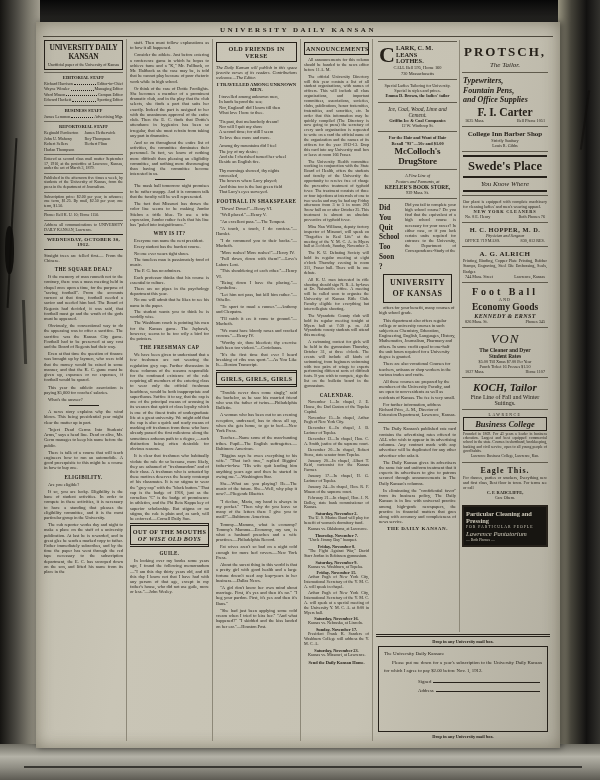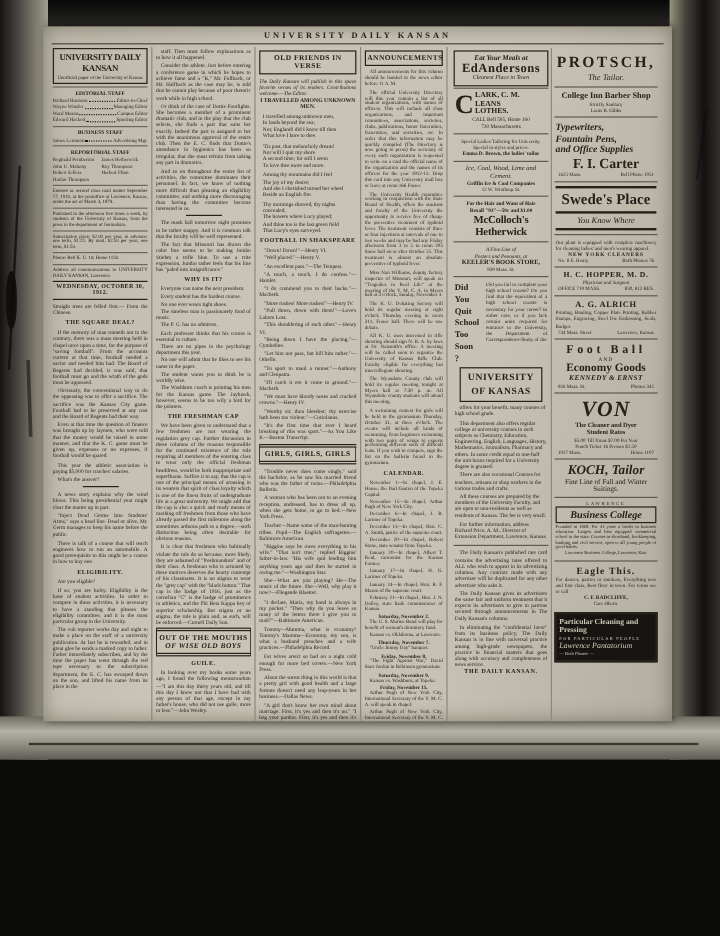--- a/index.html
+++ b/index.html
@@ -1,19 +1,19 @@
 <!DOCTYPE html>
 <html><head>
 <meta charset="utf-8">
 <title>University Daily Kansan</title>
 <style>
   *{margin:0;padding:0;box-sizing:border-box}
   html,body{width:600px;height:780px;overflow:hidden;background:#0b0b0a;
     font-family:"Liberation Serif","DejaVu Serif",serif;color:#26211a}
-  .scan{position:relative;width:600px;height:633px}
+  .scan{position:relative;width:600px;height:780px}
   .band-top{position:absolute;left:0;top:0;right:0;height:24px;
     background:linear-gradient(180deg,#080808,#2b2a27)}
   .band-left{position:absolute;left:0;top:0;bottom:0;width:40px;
     background:linear-gradient(90deg,#151411,#4e4c45 42%,#7b786c 72%,#a09c8e)}
   .band-right{position:absolute;right:0;top:0;bottom:0;width:42px;
     background:linear-gradient(90deg,#97937f,#444239 32%,#121110 68%,#32312d)}
   .band-bottom{position:absolute;left:0;right:0;bottom:0;height:36px;
     background:linear-gradient(180deg,#6f6d63,#b4b2a7 35%,#908e84 65%,#5d5b53)}
   .band-bottom .scanline{position:absolute;left:4%;right:3%;top:22px;height:2px;background:#23221e;opacity:.8}
   .streak{position:absolute;background:#0d0c0a}
@@ -89,21 +89,21 @@
   .addr-row{display:flex;justify-content:space-between;font-size:4.2px;padding:0 2px}
   .barber-name{font-size:7px;font-weight:bold}
   .swede{font-size:12.5px;font-weight:bold;border-top:2px solid #26211a;border-bottom:2px solid #26211a;padding:2px 0}
   .swede-sub{font-size:7px;font-style:italic;margin-top:2px;border-bottom:2px solid #26211a;padding-bottom:2px}
   .hopper-name{font-size:6.4px;font-weight:bold;letter-spacing:.5px}
   .alrich-name{font-size:7px;font-weight:bold;letter-spacing:.5px}
   .fb1{font-size:10px;font-weight:bold;letter-spacing:3px}
   .fb2{font-size:4.4px;letter-spacing:1px}
   .fb3{font-size:9.5px;font-weight:bold}
   .fb-name{font-size:6px;font-weight:bold;font-style:italic;letter-spacing:.4px;margin-top:1px}
-  .von-name{font-size:18px;font-weight:bold;font-style:italic;letter-spacing:1px}
+  .von-name{font-size:13px;font-weight:normal;font-style:italic;letter-spacing:1px}
   .von-sub{font-size:5.4px;font-weight:bold}
   .koch-name{font-size:11px;font-weight:bold;font-style:italic}
   .koch-sub{font-size:6px;margin-top:1px}
   .bc-pre{font-size:3.8px;letter-spacing:1.5px}
   .bc-name{font-size:8.5px;font-style:italic;font-weight:bold;border:1px solid #26211a;padding:1px}
   .bc-body{font-size:3.8px;line-height:1.15;text-align:justify;margin-top:1px}
   .welcome-name{font-size:8.5px;font-weight:bold;border-top:2px solid #26211a;border-bottom:1px solid #26211a;padding:2px 0;letter-spacing:.4px}
   .eagle-name{font-size:8px;font-weight:bold;letter-spacing:1px}
   .pant{background:#171511;color:#cfcaba;border:2px solid #26211a;padding:3px 2px;margin-top:2px}
   .pant .p1{font-size:6.4px;font-weight:bold}
@@ -413,25 +413,20 @@
             <div class="cal-text">Kansas vs. Missouri, at Lawrence.</div>
           </div>
           </div>
         <div class="send-home">Send the Daily Kansan Home.</div>
       </div>
 
       <div class="col cR">
         <div class="right-cols">
 
           <div class="cE">
-            <div class="ad first boxed">
-              <div class="eat-l1">Eat Your Meals at</div>
-              <div class="eat-name">EdAndersons</div>
-              <div class="eat-l3">Cleanest Place in Town</div>
-            </div>
             <div class="ad">
               <div class="clark">
                 <div class="dc">C</div>
                 <div class="clark-lines">
                     <div>LARK, C. M.</div>
                     <div>LEANS</div>
                     <div>LOTHES.</div>
                   </div>
               </div>
               <div class="ad-line">CALL Bell 595, Home 160</div>
@@ -442,21 +437,21 @@
               <div class="ad-line" style="font-weight:bold">Emma D. Brown, the ladies' tailor</div>
             </div>
             <div class="ad">
               <div class="ad-m ital">Ice, Coal, Wood, Lime and Cement.</div>
               <div class="ad-line" style="font-weight:bold">Griffin Ice &amp; Coal Companies</div>
               <div class="ad-s">12 W. Winthrop St.</div>
             </div>
             <div class="ad">
               <div class="ad-line" style="font-weight:bold">For the Hair and Want of Hair</div>
               <div class="ad-line" style="font-weight:bold">Rexall "93"—50c and $1.00</div>
-              <div class="mcc-name">McColloch's Hetherwick</div>
+              <div class="mcc-name">McColloch's DrugStore</div>
             </div>
             <div class="ad">
               <div class="ad-line ital">A Fine Line of</div>
               <div class="ad-line ital">Posters and Pennants, at</div>
               <div class="keeler-name">KEELER'S BOOK STORE,</div>
               <div class="ad-s">939 Mass. St.</div>
             </div>
             <div class="ad">
               <div class="quit-top">
                 <div class="quit-words">
@@ -488,35 +483,35 @@
               <div class="rate-sig">THE DAILY KANSAN.</div>
             </div>
           </div>
 
           <div class="cF">
             <div class="ad first">
               <div class="protsch">PROTSCH,</div>
               <div class="tailor-sub">The Tailor.</div>
             </div>
             <div class="ad">
-              <div class="barber-name">College Inn Barber Shop</div>
-              <div class="ad-s">Strictly Sanitary</div>
-              <div class="ad-s">Louis R. Gibbs</div>
-            </div>
-            <div class="ad">
               <div class="carter-lines">
                   <div>Typewriters,</div>
                   <div>Fountain Pens,</div>
                   <div>and Office Supplies</div>
                 </div>
               <div class="carter-name">F. I. Carter</div>
               <div class="addr-row">
                 <span>1625 Mass.</span>
                 <span>Bell Phone 1051</span>
               </div>
+            </div>
+            <div class="ad">
+              <div class="barber-name">College Inn Barber Shop</div>
+              <div class="ad-s">Strictly Sanitary</div>
+              <div class="ad-s">Louis R. Gibbs</div>
             </div>
             <div class="ad">
               <div class="swede">Swede's Place</div>
               <div class="swede-sub">You Know Where</div>
             </div>
             <div class="ad">
               <div class="ad-s" style="text-align:justify">Our plant is equipped with complete machinery for cleaning ladies' and men's wearing apparel.</div>
               <div class="ad-line" style="font-weight:bold;letter-spacing:.8px">NEW YORK CLEANERS</div>
               <div class="addr-row">
                 <span>No. 8 E. Henry</span>

